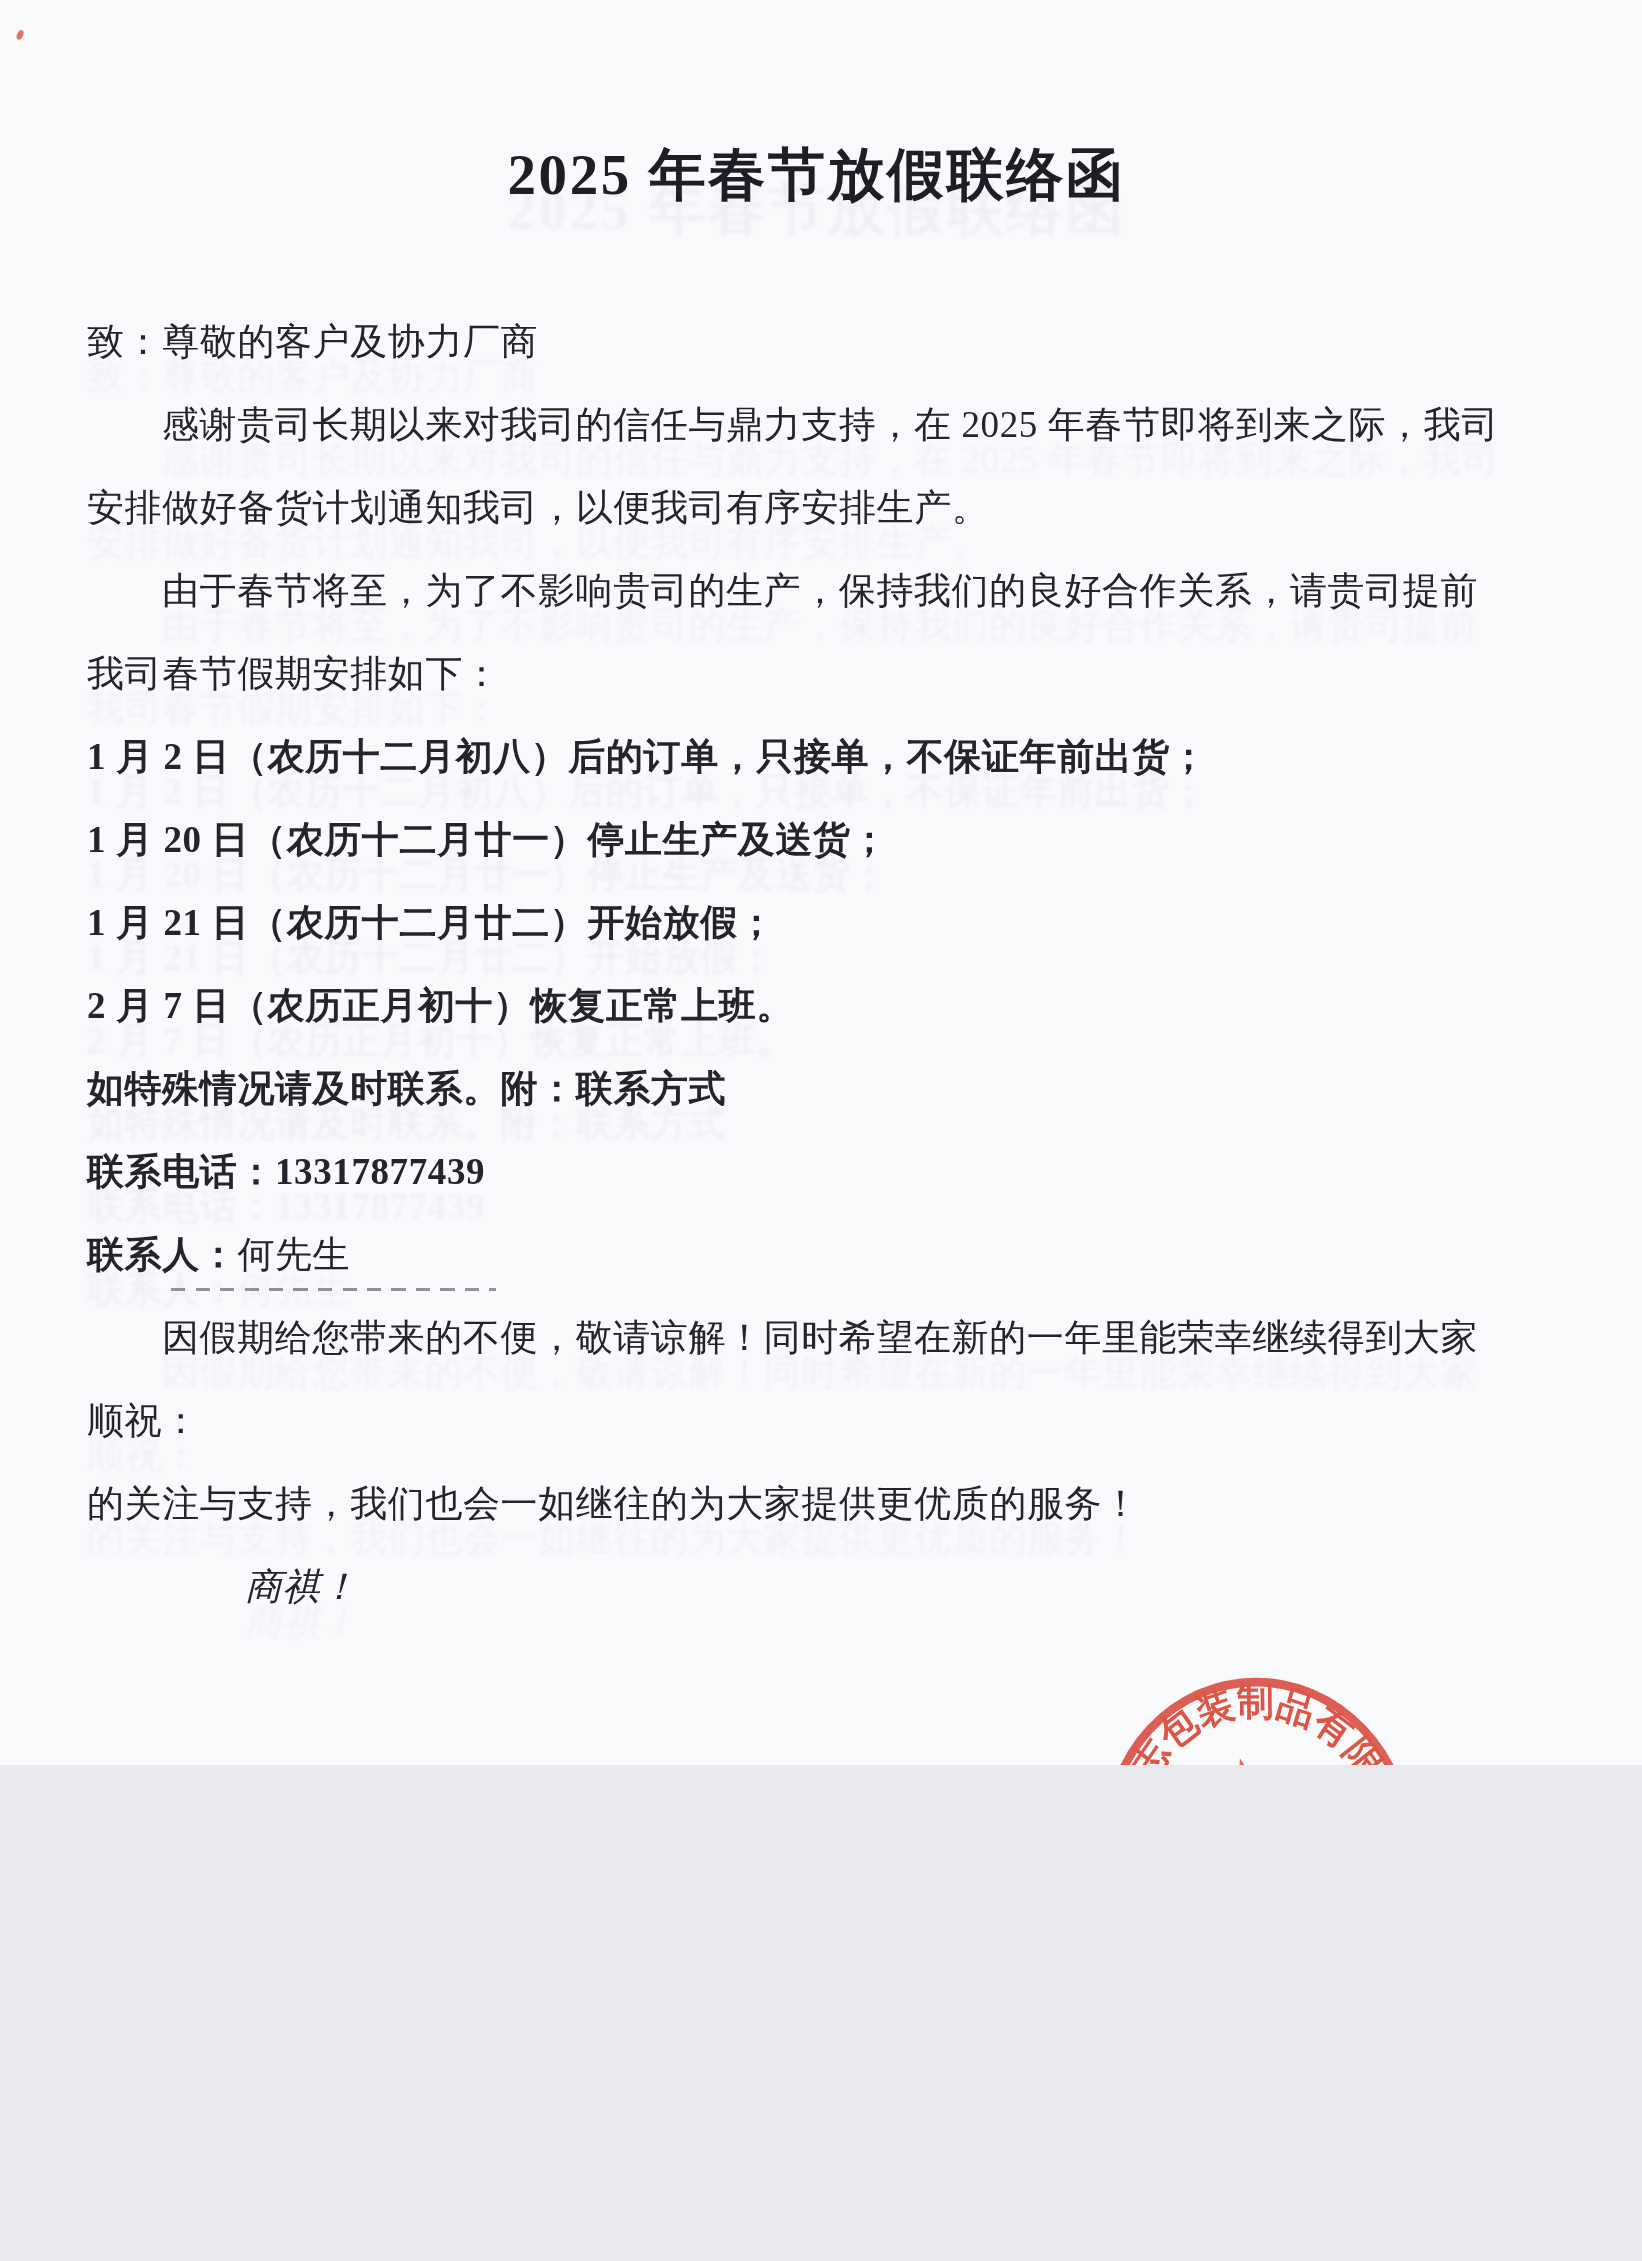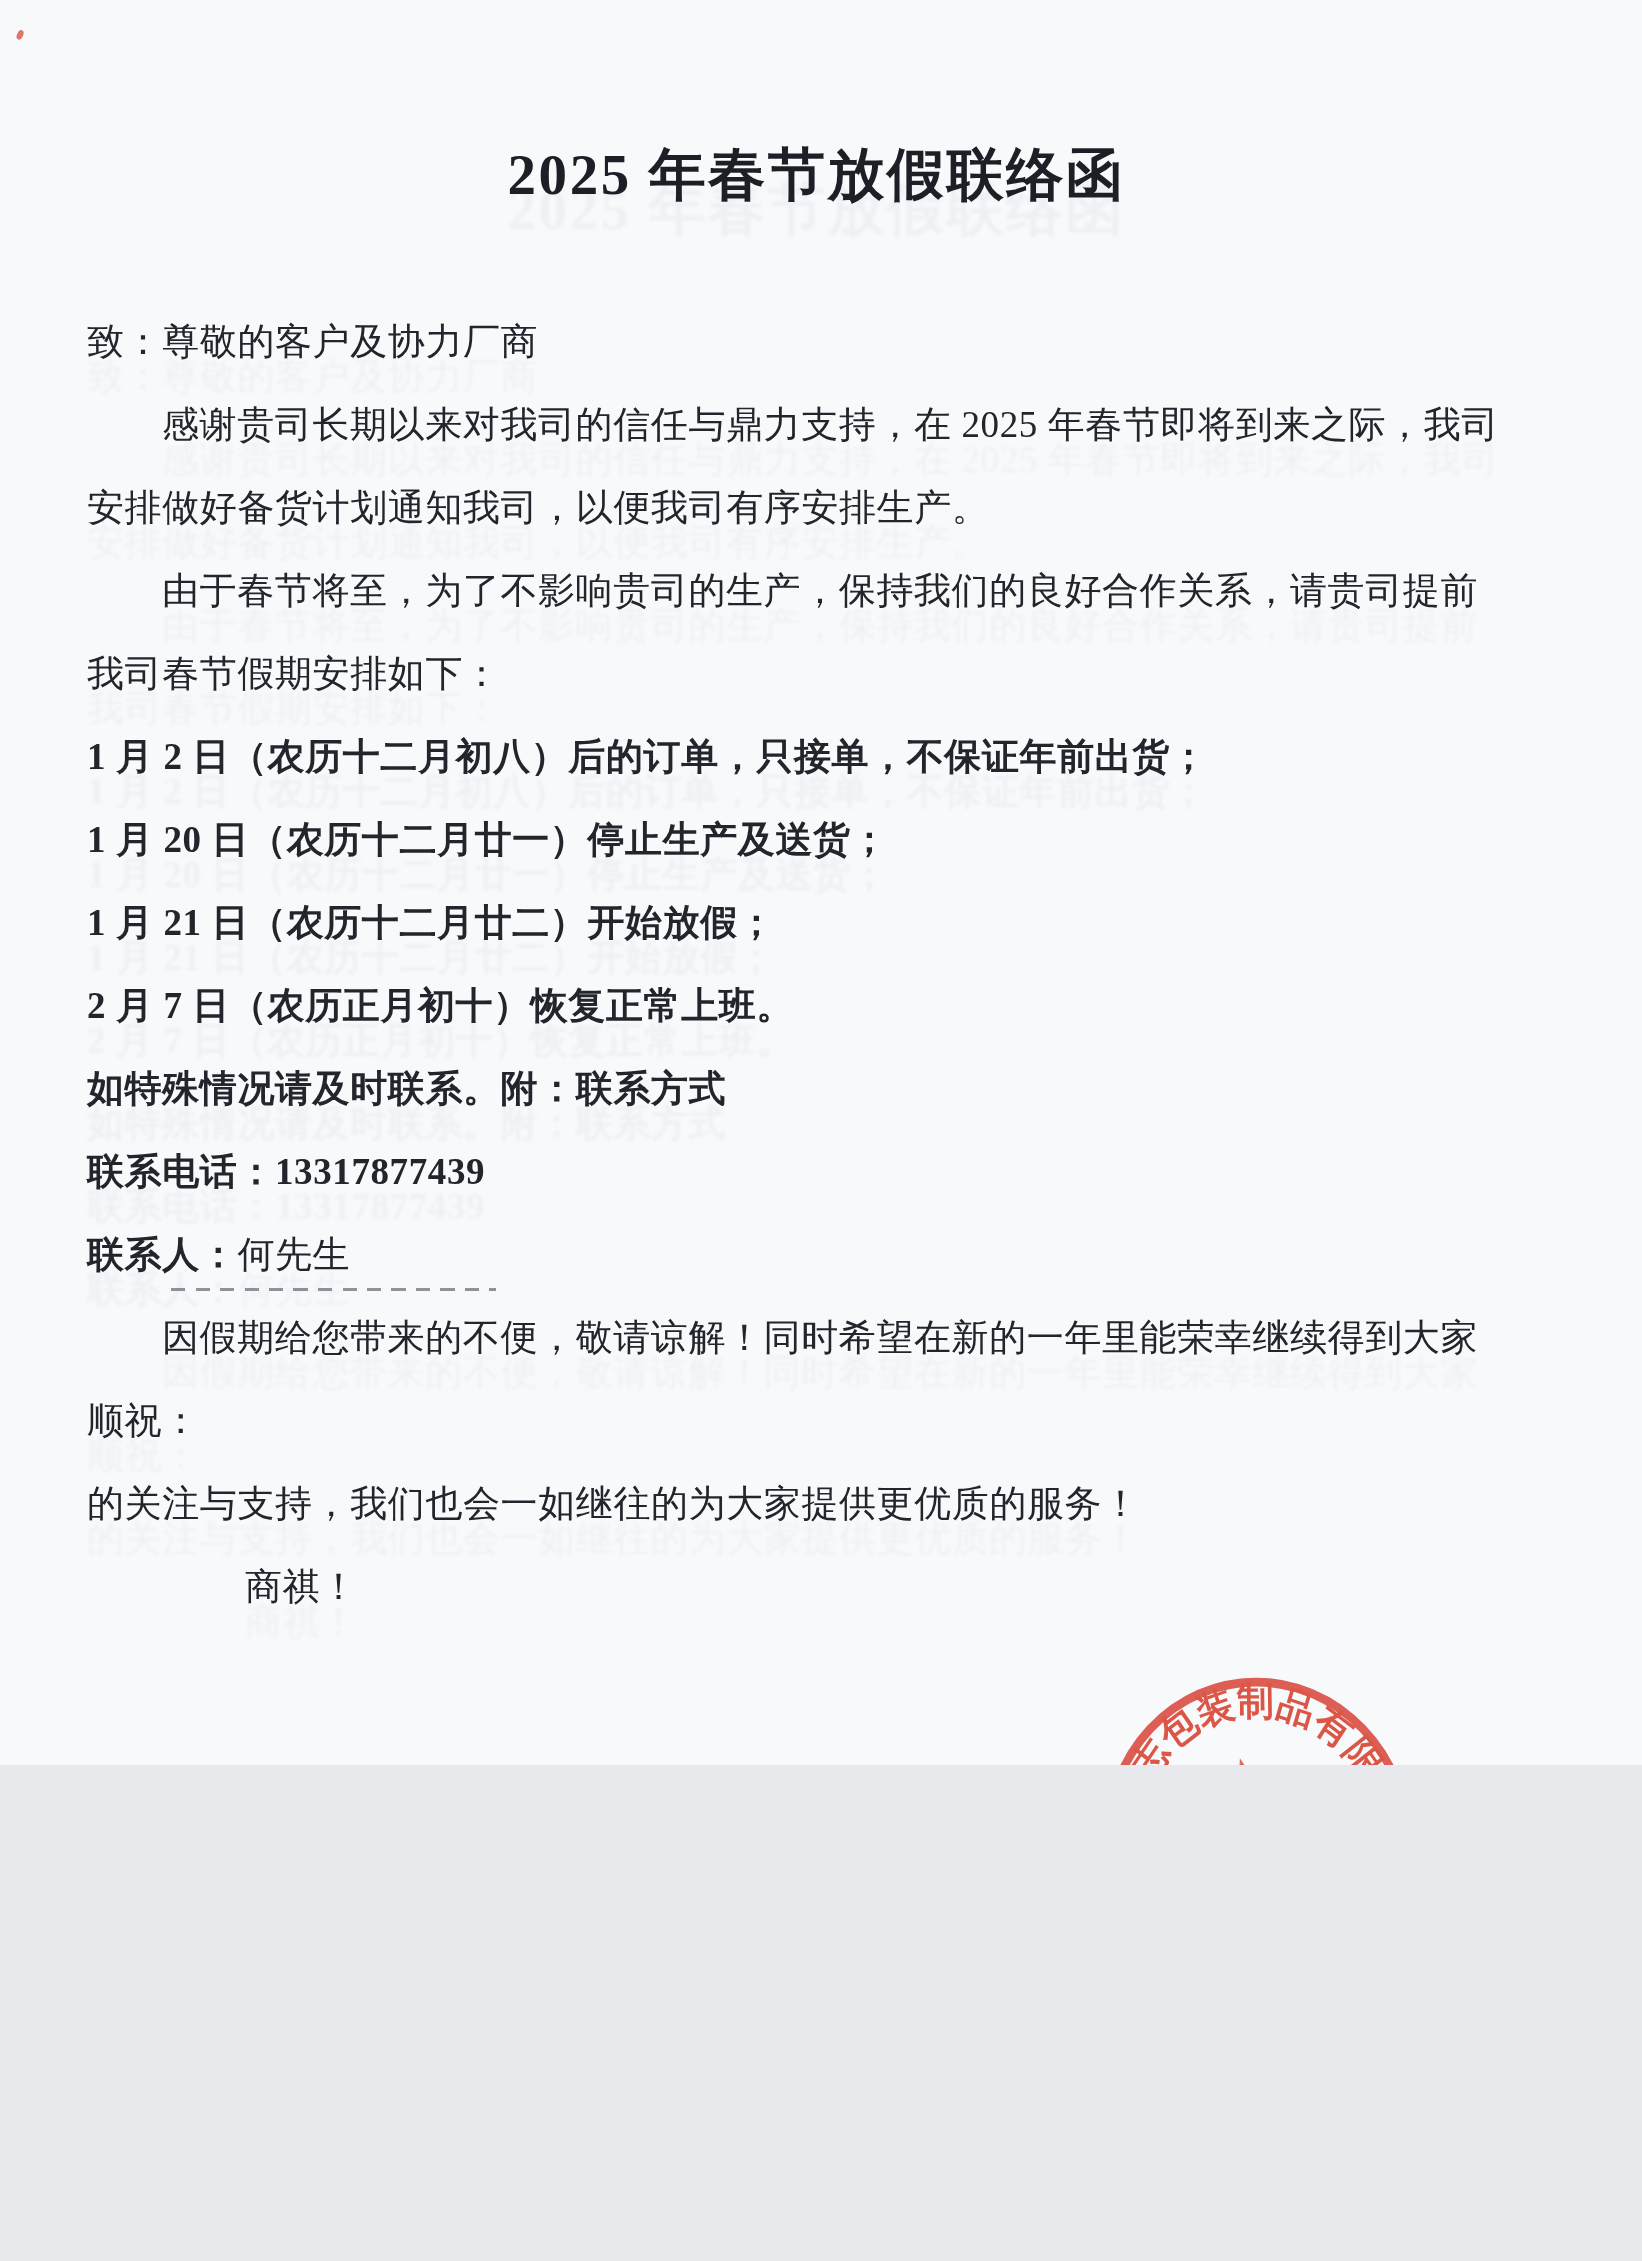--- a/index.html
+++ b/index.html
@@ -28,21 +28,21 @@
   .body-spacer{height:88px;}
   .line{
     font-size:37px;
     line-height:83px;
     letter-spacing:0.6px;
     white-space:nowrap;
     text-shadow:0 35px 3.2px rgba(80,80,115,0.05);
   }
   .b{font-weight:700;}
   .ind{text-indent:75px;}
-  .sig-ind{text-indent:158px;}
+  .sig-ind{text-indent:158px;font-style:italic;}
   .contact-name{font-weight:400;font-family:Liberation Serif, serif;}
   
   .company-line{
     position:absolute;left:1004px;top:1804px;
     font-size:41px;line-height:52px;font-weight:700;
     letter-spacing:3.9px;white-space:nowrap;color:#26272e;
     z-index:3;
   }
   .date-line{
     position:absolute;left:1178px;top:1886px;

